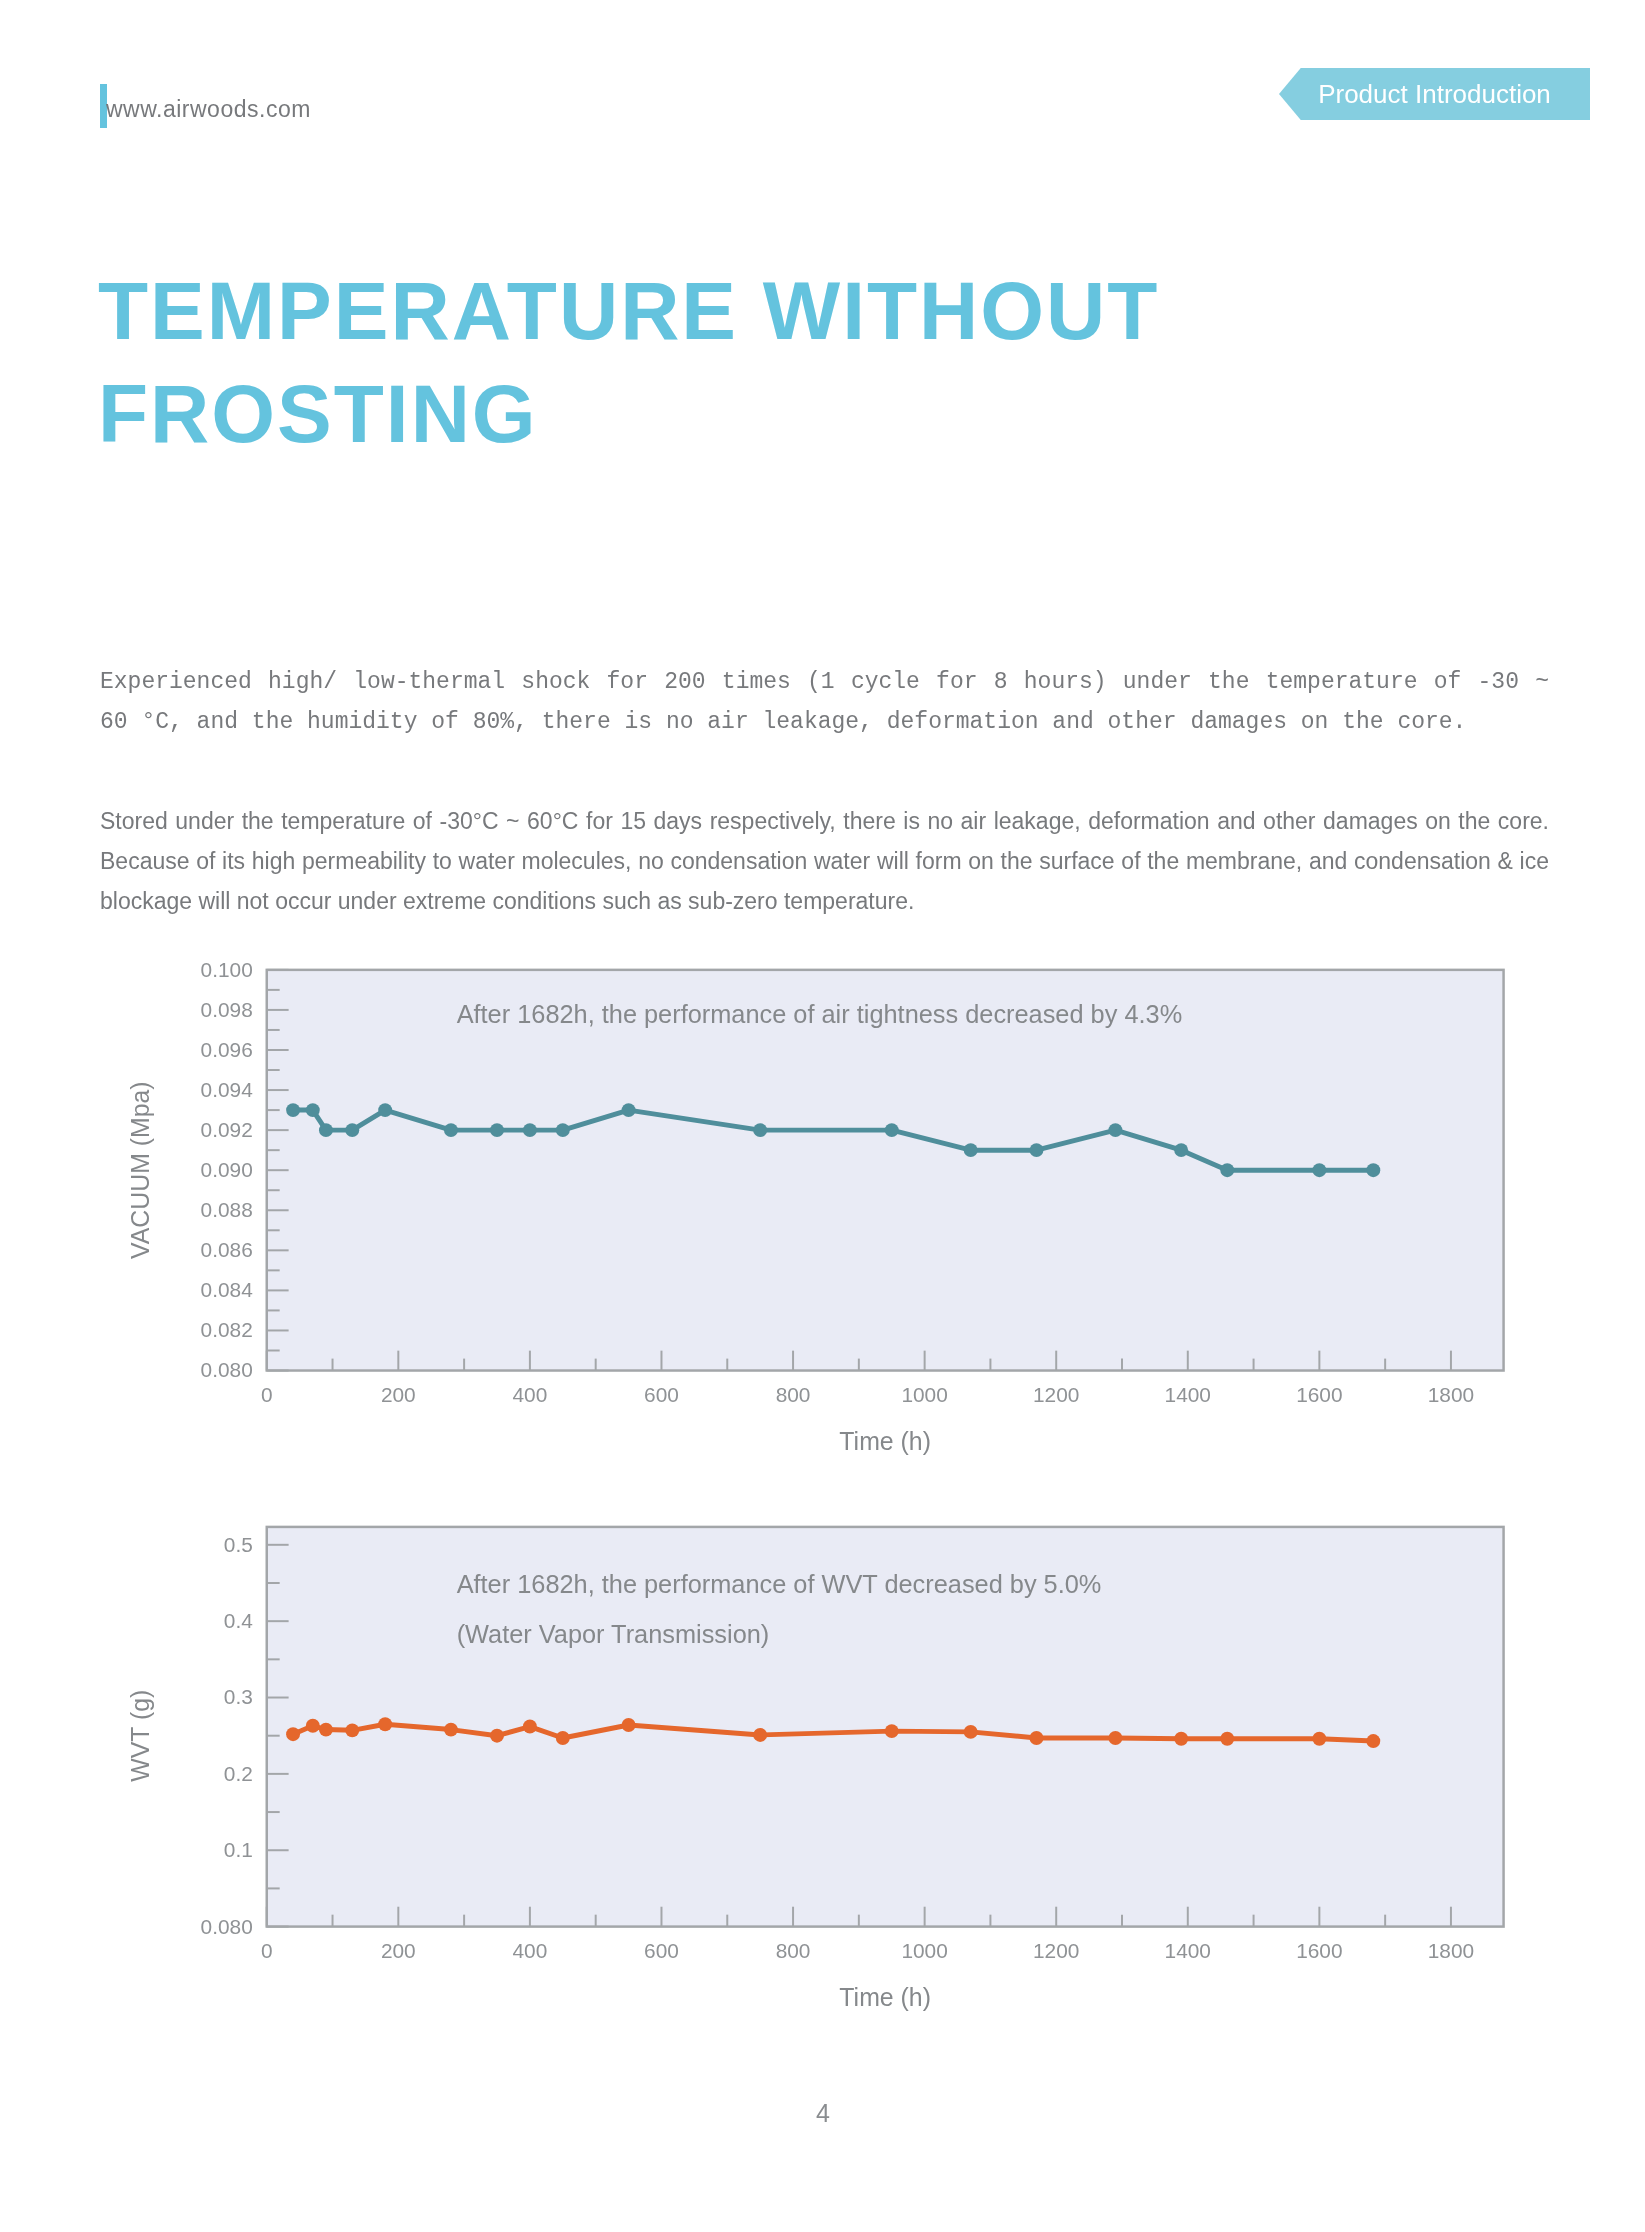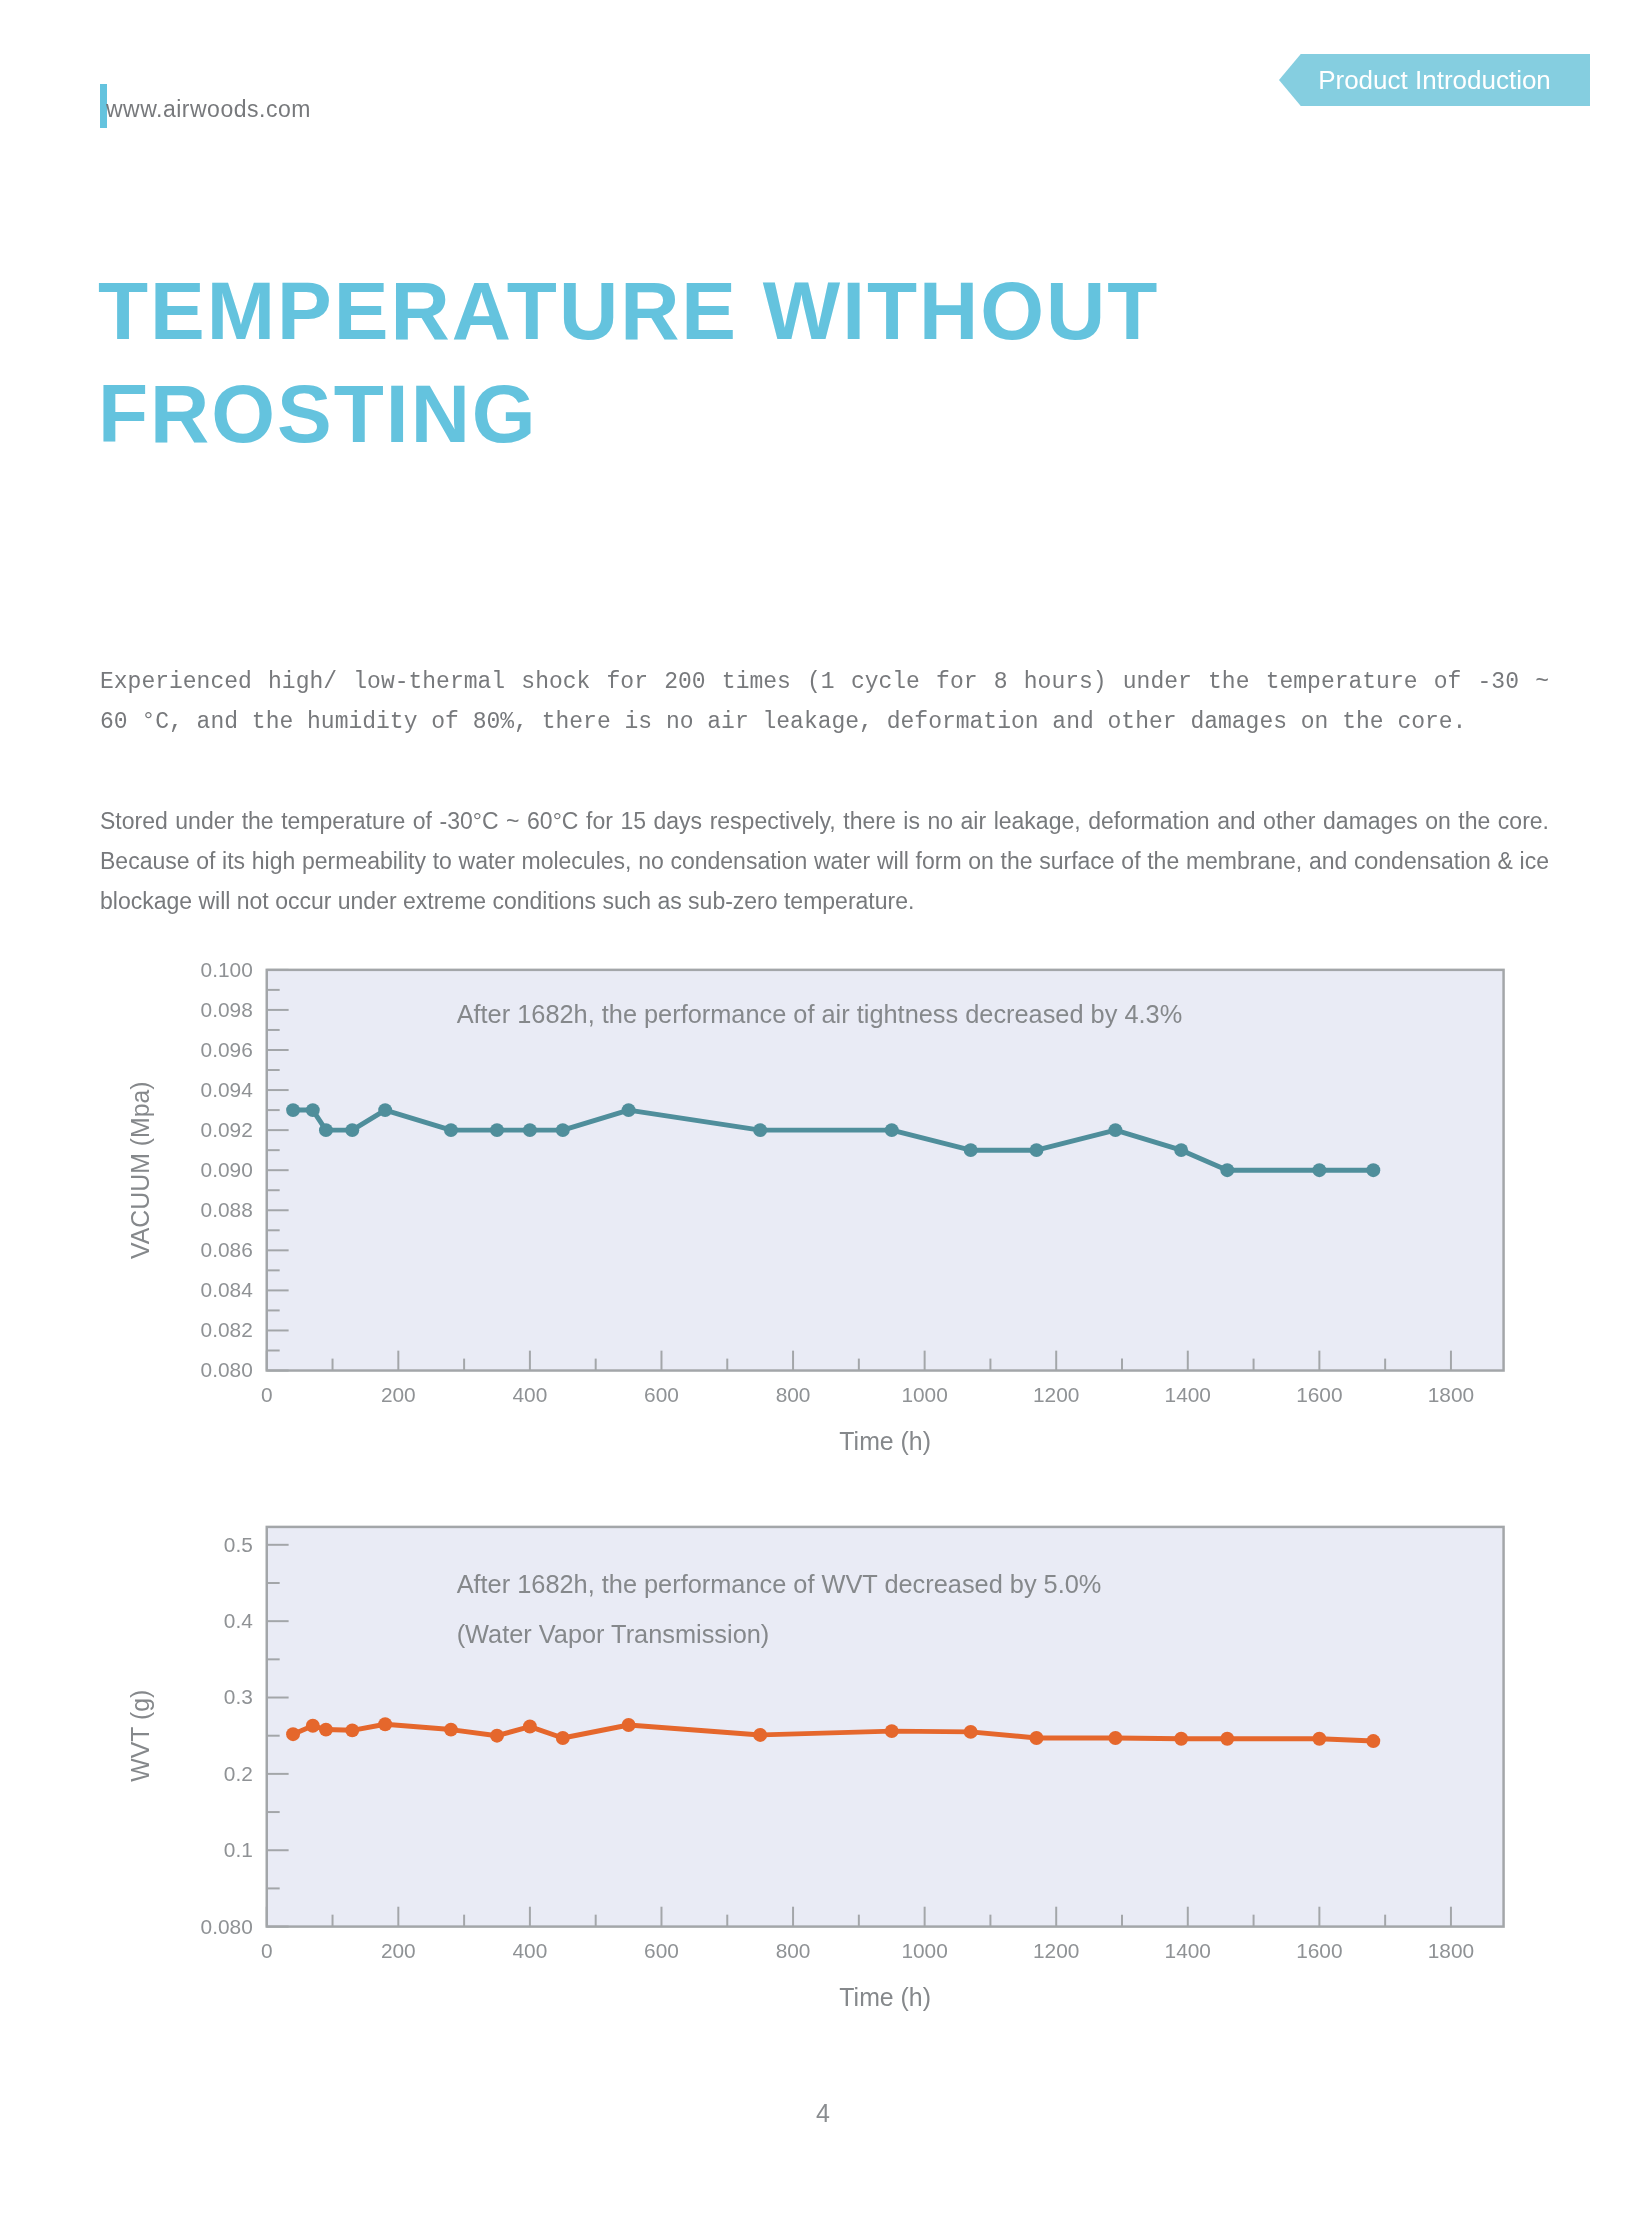--- a/index.html
+++ b/index.html
@@ -9,21 +9,21 @@
   }
   .url-bar{
     position:absolute; left:100px; top:84px; width:7px; height:44px;
     background:var(--accent-teal,#56bfd8);
   }
   .url-text{
     position:absolute; left:106px; top:96px; font-size:23px;
     color:var(--body-text,#77797c); letter-spacing:0.5px;
   }
   .badge{
-    position:absolute; left:1279px; top:54px; width:311px; height:52px;
+    position:absolute; left:1279px; top:68px; width:311px; height:52px;
     background:var(--badge-bg,#85cee0);
     clip-path:polygon(0 50%, 7% 0, 100% 0, 100% 100%, 7% 100%);
     color:#ffffff; font-size:26px; display:flex; align-items:center; justify-content:center;
   }
   .title{
     position:absolute; left:98px; top:204px;
     color:var(--accent-teal,#64c3de);
     font-size:82px; font-weight:bold; line-height:103px; letter-spacing:2px;
   }
   .title span{display:block;}

